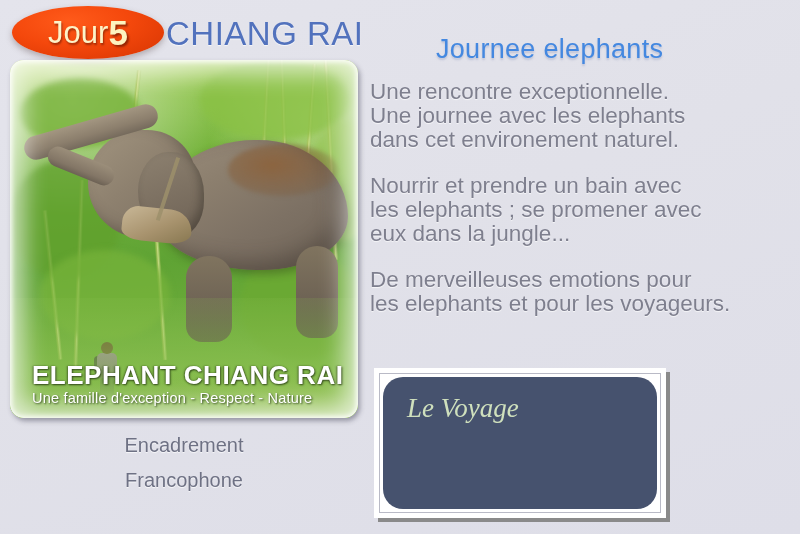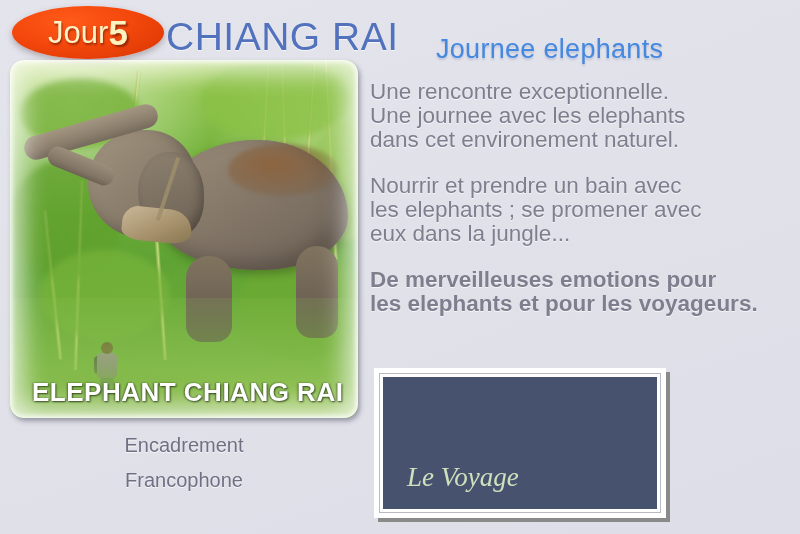--- a/index.html
+++ b/index.html
@@ -53,21 +53,21 @@
     color: #fdf3c0;
     text-shadow: 2px 2px 2px rgba(90,20,0,0.6);
     font-family: "Liberation Sans", sans-serif;
   }
 
   
   #destination {
     position: absolute;
     left: 166px;
     top: 15px;
-    font-size: 39px;
+    font-size: 33px;
     color: #5272bd;
     letter-spacing: 0.5px;
     white-space: nowrap;
     text-shadow: 0 1px 1px rgba(255,255,255,0.7);
     z-index: 4;
   }
 
   
   #section-title {
     position: absolute;
@@ -256,21 +256,21 @@
     width: 424px;
   }
   .para {
     font-size: 22.5px;
     line-height: 24px;
     color: #7e7f8e;
     text-shadow: 0 1px 1px rgba(255,255,255,0.75);
     margin: 0 0 22px 0;
     white-space: pre-line;
   }
-  .para:last-child { margin-bottom: 16px; font-weight: bold; }
+  .para:last-child { margin-bottom: 16px; }
 
   
   #sub-caption {
     position: absolute;
     left: 10px;
     top: 428px;
     width: 348px;
     text-align: center;
     font-size: 20px;
     line-height: 35px;
@@ -300,21 +300,22 @@
     padding: 3px;
   }
   #motto-field {
     width: 100%;
     height: 100%;
     box-sizing: border-box;
     background: #46526e;
     padding: 14px 18px;
     display: flex;
     flex-direction: column;
-    justify-content: flex-end;
+    justify-content: flex-start;
+    border-radius: 20px;
   }
   .motto-line {
     font-family: "Liberation Serif", serif;
     font-style: italic;
     color: #cfe0bd;
     font-size: 27px;
     line-height: 35px;
     white-space: nowrap;
   }
   .motto-line.l1 { text-align: left;   padding-left: 6px; }
@@ -392,20 +393,21 @@
         <div id="person-pack"></div>
         <div id="person-torso"></div>
         <div id="person-head"></div>
         <div id="person-legs"></div>
       </div>
 
       <div id="grass"></div>
 
       <div id="photo-caption">
         <div id="caption-title">ELEPHANT CHIANG RAI</div>
+        <div id="caption-sub">Une famille d'exception - Respect - Nature</div>
       </div>
 
       <div id="photo-vignette"></div>
     </div>
   </div>
 
   <div id="sub-caption">Encadrement
 Francophone</div>
 
   <div id="body-text">

